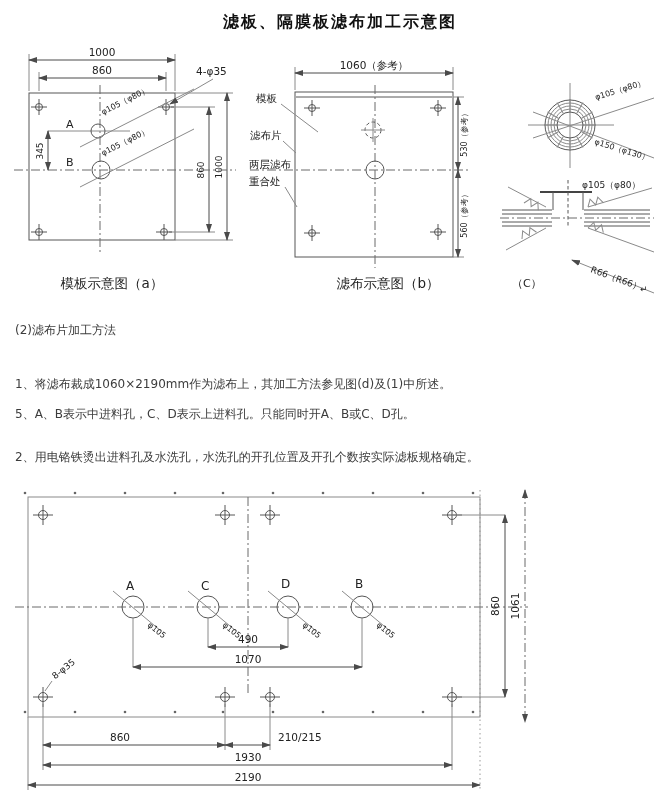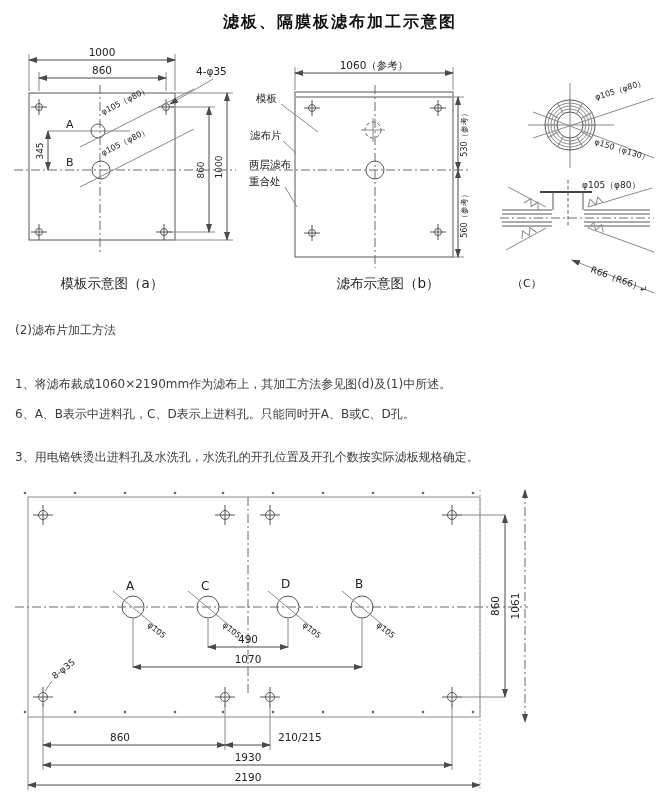--- a/index.html
+++ b/index.html
@@ -193,22 +193,22 @@
       <line class="lt" x1="572" y1="220" x2="654" y2="253" marker-start="url(#a1)"></line>
       <text class="t9" transform="rotate(20 590 232)" x="590" y="232">R66（R66）</text>
       <text class="t11" x="512" y="247">（C）</text>
       <text class="t9" x="640" y="252" fill="#777">↵</text>
     </g>
   </svg>
 
   <div class="notes">
     <div class="note-line" style="top:322px">(2)滤布片加工方法</div>
     <div class="note-line" style="top:376px">1、将滤布裁成1060×2190mm作为滤布上，其加工方法参见图(d)及(1)中所述。</div>
-    <div class="note-line" style="top:406px">6、A、B表示中进料孔，C、D表示上进料孔。只能同时开A、B或C、D孔。</div>
-    <div class="note-line" style="top:449px">3、用电铬铁烫出进料孔及水洗孔，水洗孔的开孔位置及开孔个数按实际滤板规格确定。</div>
+    <div class="note-line" style="top:406px">5、A、B表示中进料孔，C、D表示上进料孔。只能同时开A、B或C、D孔。</div>
+    <div class="note-line" style="top:449px">2、用电铬铁烫出进料孔及水洗孔，水洗孔的开孔位置及开孔个数按实际滤板规格确定。</div>
   </div>
 
   <svg style="top:485px" width="656" height="316" viewBox="0 0 656 316">
     <defs>
       <marker id="a2" markerUnits="userSpaceOnUse" markerWidth="9" markerHeight="7" refX="8" refY="3" orient="auto-start-reverse" viewBox="0 0 9 6">
         <path d="M0,0L9,3L0,6z" fill="#4a4a4a"></path>
       </marker>
       <g id="xh2">
         <circle class="xs" r="4.5"></circle>
         <line class="xs" x1="-10" x2="10" y1="0" y2="0"></line>

